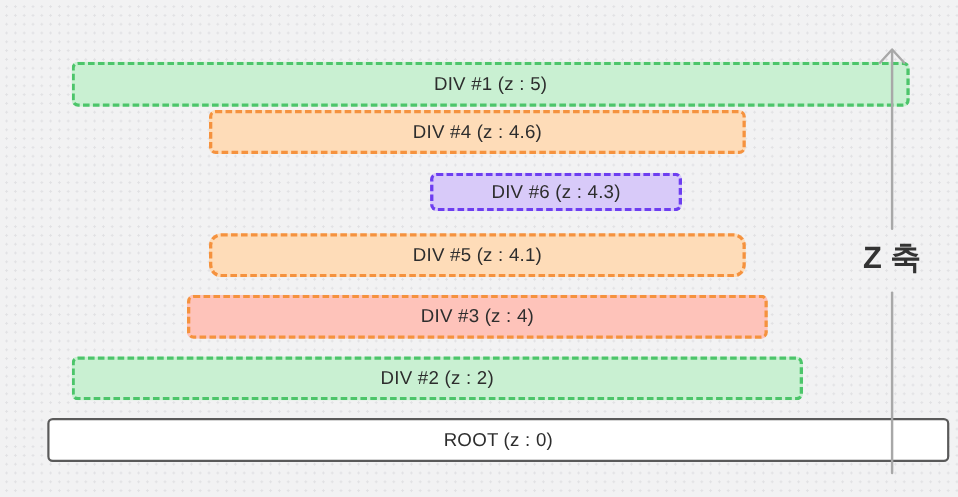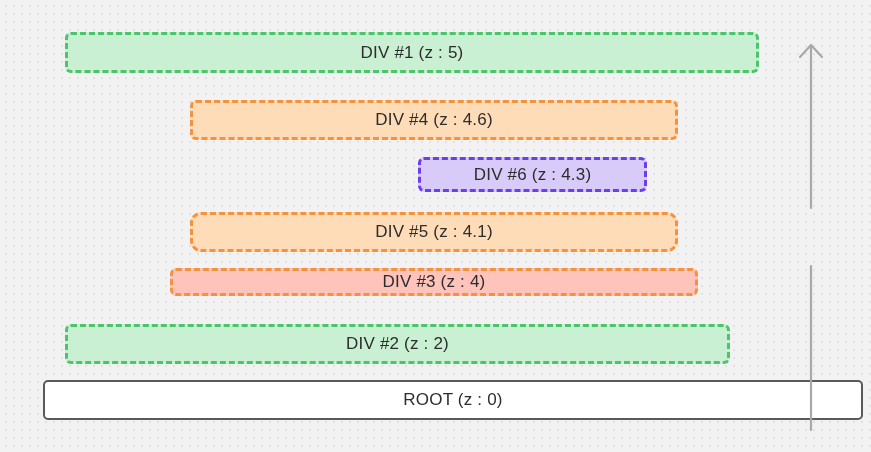--- a/index.html
+++ b/index.html
@@ -23,25 +23,25 @@
     border-radius: 6px;
     display: flex;
     align-items: center;
     justify-content: center;
     font-size: 17px;
     font-weight: 500;
     color: #2d2d2d;
     letter-spacing: 0.2px;
     border: 3px dashed transparent;
   }
-  .layer-1    { left: 65px;  top: 32px;  width: 694px; height: 41px; }
+  .layer-1    { left: 65px;  top: 56px;  width: 762px; height: 41px; }
   .layer-4    { left: 190px; top: 100px; width: 488px; height: 40px; text-align: right; }
-  .layer-6    { left: 418px; top: 157px; width: 229px; height: 35px; text-align: right; }
+  .layer-6    { left: 391px; top: 157px; width: 229px; height: 35px; text-align: right; }
   .layer-5    { left: 190px; top: 212px; width: 488px; height: 40px; }
-  .layer-3    { left: 170px; top: 268px; width: 528px; height: 28px; }
+  .layer-3    { left: 170px; top: 268px; width: 528px; height: 40px; }
   .layer-2    { left: 65px;  top: 324px; width: 665px; height: 40px; }
   .layer-root { left: 43px;  top: 380px; width: 820px; height: 40px; border-width: 2.5px; border-style: solid; border-radius: 5px; }
 
   .z-axis-arrow {
     position: absolute;
     left: 781px;
     top: 36px;
     width: 60px;
     height: 400px;
   }
@@ -75,14 +75,15 @@
   <div class="layer layer-2" style="background-color: rgb(201, 240, 210); border-color: rgb(76, 197, 106);">DIV #2 (z : 2)</div>
 
   <div class="layer layer-root" style="background-color: rgb(255, 255, 255); border-color: rgb(90, 90, 90);">ROOT (z : 0)</div>
 
   <svg class="z-axis-arrow" width="60" height="400" viewBox="0 0 60 400" fill="none">
     <polyline points="19,21 30,9 41,21" stroke="#a8a8a8" stroke-width="2.2" fill="none" stroke-linecap="round" stroke-linejoin="round"></polyline>
     <line x1="30" y1="10" x2="30" y2="172" stroke="#a8a8a8" stroke-width="2.2" stroke-linecap="round"></line>
     <line x1="30" y1="230" x2="30" y2="394" stroke="#a8a8a8" stroke-width="2.2" stroke-linecap="round"></line>
   </svg>
 
+  <div class="z-axis-label">Z 축</div>
 
 </div>
 
 </body></html>

